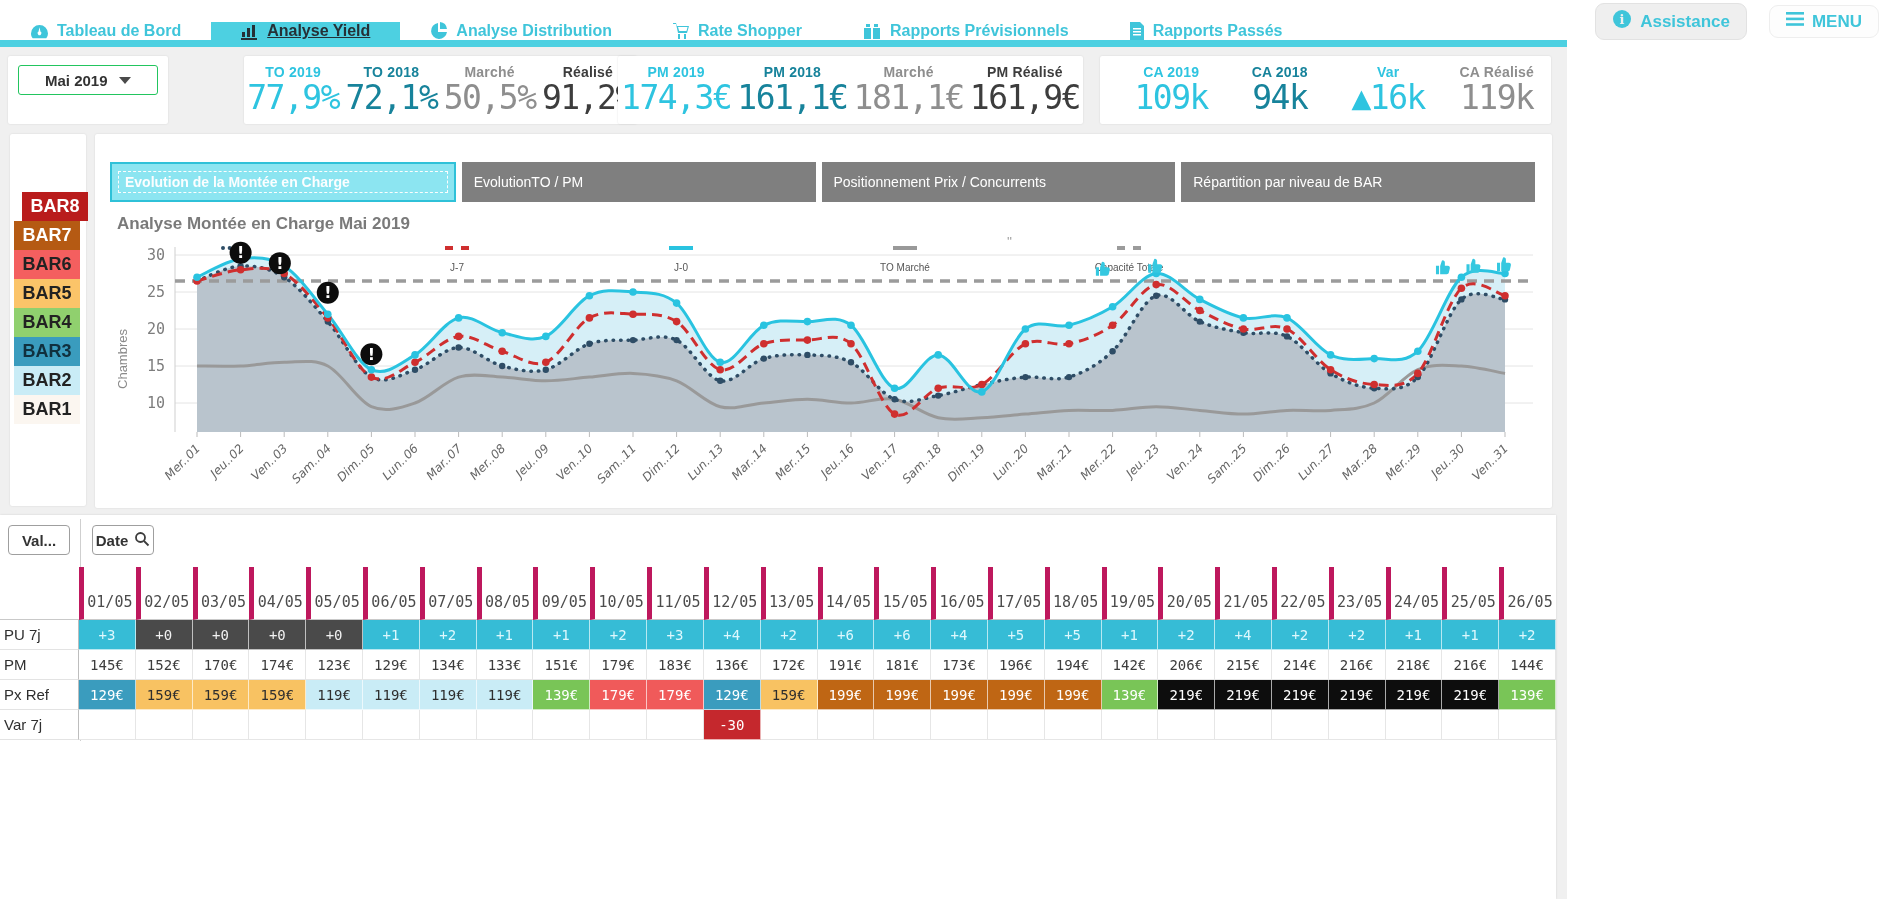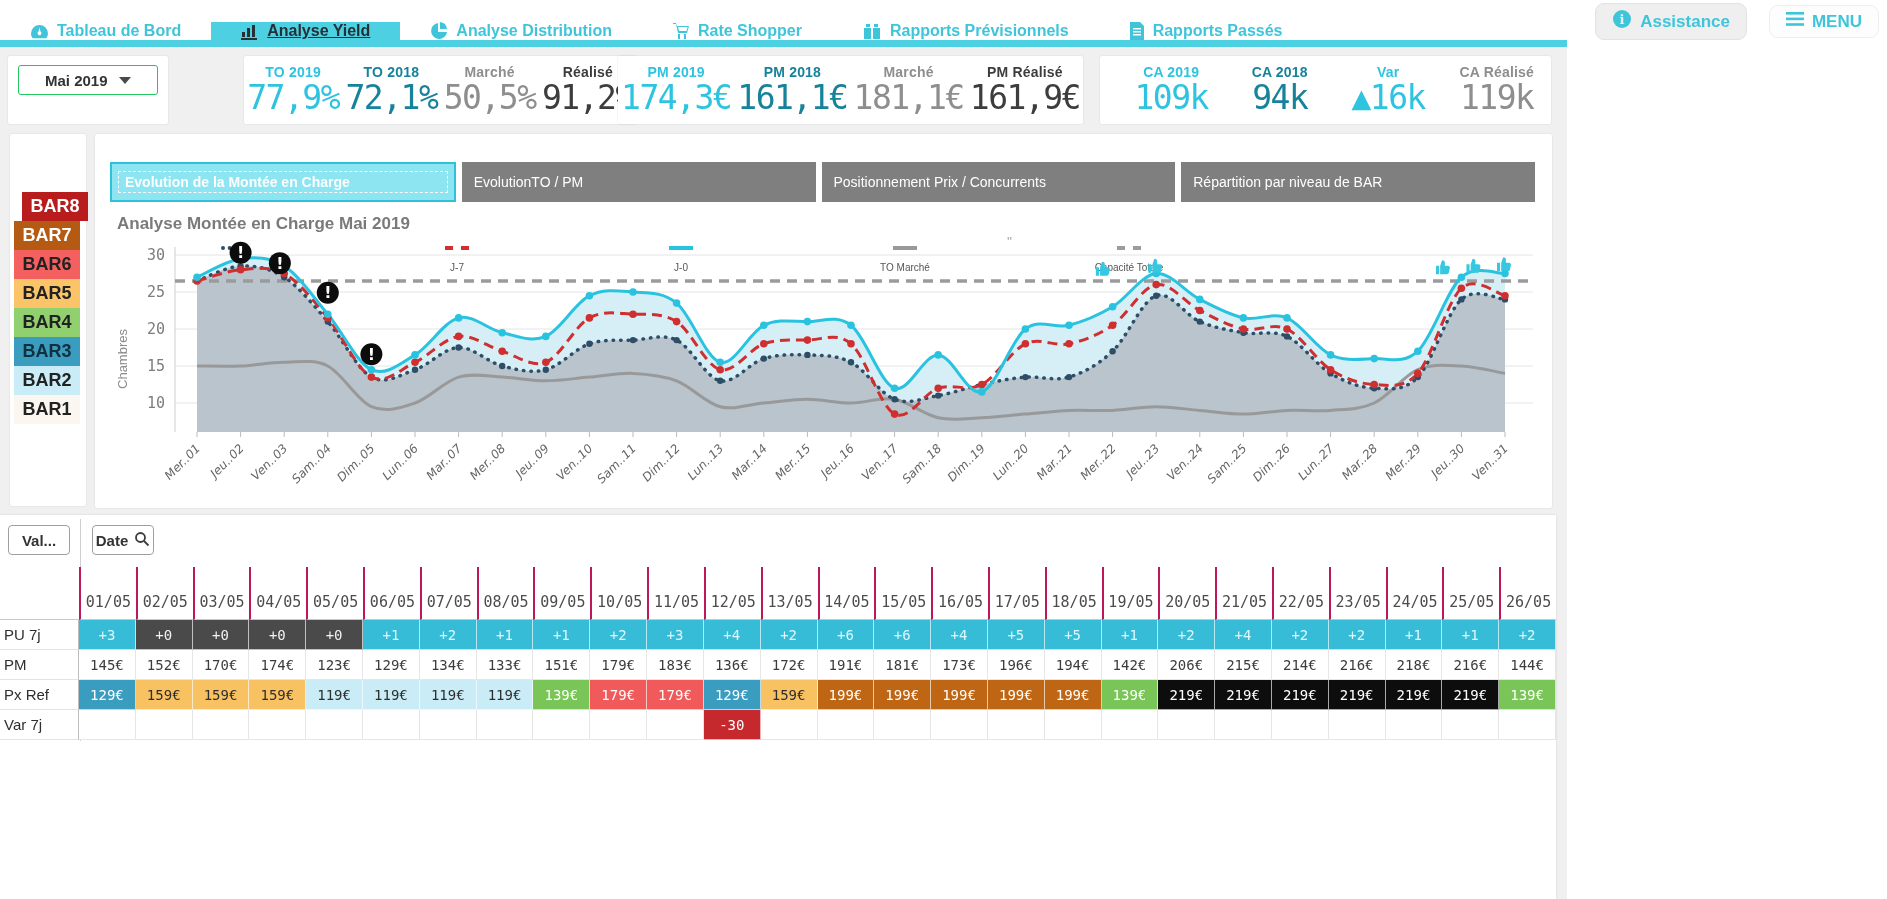--- a/index.html
+++ b/index.html
@@ -50,21 +50,21 @@
   .ex-badge { fill:#0c0c0c; }
   .ex-text { fill:#fff; font:bold 16px "DejaVu Sans",sans-serif; }
 
   
   .table-card { left:0px; top:468px; width:1556px; height:384px; border-radius:0; }
   .filter-divider { position:absolute; left:80px; top:4px; width:1px; height:222px; background:#cfcfcf; }
   .small-btn { position:absolute; top:10px; height:30px; border:1px solid #9f9f9f; border-radius:4px; background:#fff; display:flex; align-items:center; justify-content:center; gap:6px; font-weight:bold; font-size:15px; color:#333; cursor:pointer; }
   .val-btn { left:8px; width:62px; }
   .date-btn { left:92px; width:62px; }
   .grid { position:absolute; left:0; top:52px; width:1556px; display:grid; grid-template-columns:79px repeat(26,1fr); }
-  .gh { height:53px; display:flex; align-items:flex-end; justify-content:center; padding-bottom:8px; font-family:"DejaVu Sans Mono","DejaVu Sans",monospace; font-size:15px; color:#4c4c4c; border-left:2px solid #be185d; border-bottom:1px solid #c9c9c9; cursor:pointer; background:#fff; }
+  .gh { height:53px; display:flex; align-items:flex-end; justify-content:center; padding-bottom:8px; font-family:"DejaVu Sans Mono","DejaVu Sans",monospace; font-size:15px; color:#4c4c4c; border-left:5px solid #be185d; border-bottom:1px solid #c9c9c9; cursor:pointer; background:#fff; }
   .gh.corner { border-left:none; border-bottom:1px solid #c9c9c9; }
   .rowlab { height:30px; display:flex; align-items:center; padding-left:4px; font-size:15px; color:#2f2f2f; background:#fff; border-right:1px solid #bdbdbd; border-bottom:1px solid #e3e3e3; }
   .cell { height:30px; display:flex; align-items:center; justify-content:center; font-family:"DejaVu Sans Mono","DejaVu Sans",monospace; font-size:14px; border-right:1px solid rgba(255,255,255,.65); border-bottom:1px solid rgba(255,255,255,.65); cursor:pointer; }
   .cs-plain, .cs-empty { background:#fff; color:#3c3c3c; border-right:1px solid #e6e6e6; border-bottom:1px solid #e6e6e6; }
   .cs-cyan { background:#36bcd6; color:#ddf8fd; }
   .cs-dark { background:#4a4a4a; color:#f2f2f2; }
   .cs-bar2 { background:#c9ecf6; color:#2e2e2e; }
   .cs-bar3 { background:#3a9cbe; color:#fff; }
   .cs-bar4 { background:#79c557; color:#fff; }
   .cs-bar5 { background:#f8c262; color:#2e2e2e; }

